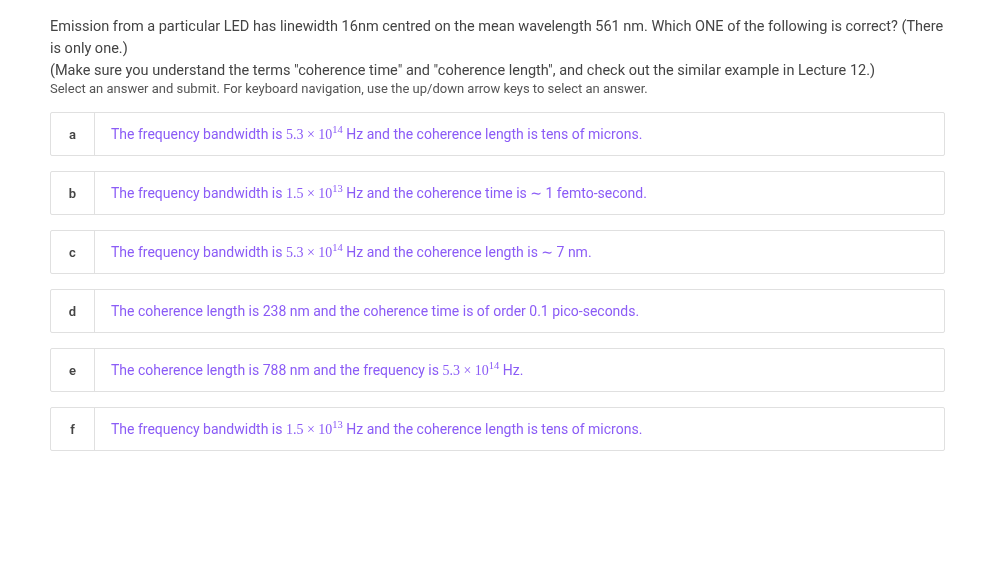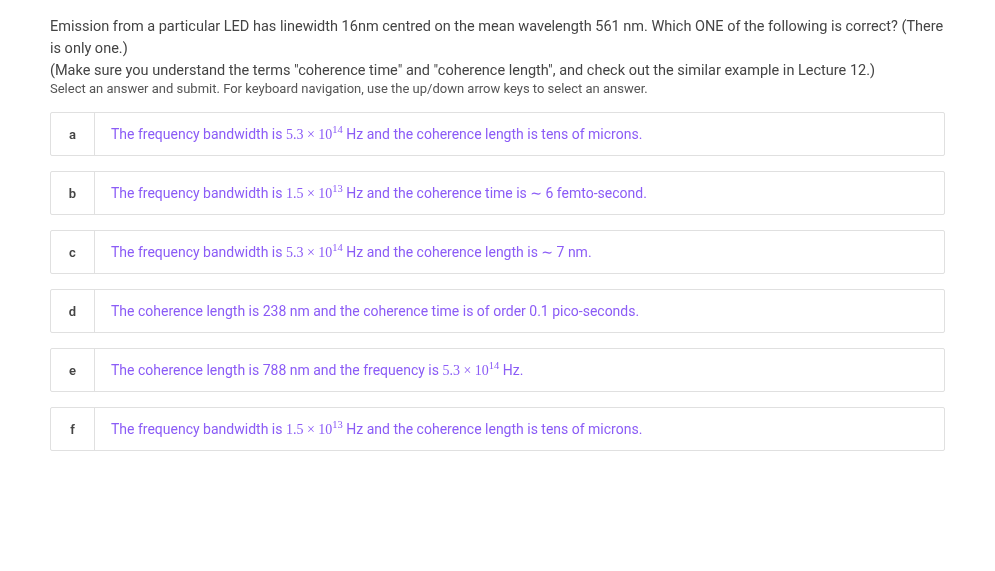--- a/index.html
+++ b/index.html
@@ -84,21 +84,21 @@
       <span>
         <span>The frequency bandwidth is </span><span class="math">5.3 × 10<sup>14</sup></span><span> Hz and the coherence length is tens of microns.</span>
       </span>
     </div>
   </div>
 
   <div class="option-row">
     <div class="option-key">b</div>
     <div class="option-text">
       <span>
-        <span>The frequency bandwidth is </span><span class="math">1.5 × 10<sup>13</sup></span><span> Hz and the coherence time is ∼  6 femto-second.</span>
+        <span>The frequency bandwidth is </span><span class="math">1.5 × 10<sup>13</sup></span><span> Hz and the coherence time is ∼  1 femto-second.</span>
       </span>
     </div>
   </div>
 
   <div class="option-row">
     <div class="option-key">c</div>
     <div class="option-text">
       <span>
         <span>The frequency bandwidth is </span><span class="math">5.3 × 10<sup>14</sup></span><span> Hz and the coherence length is ∼ 7 nm.</span>
       </span>

